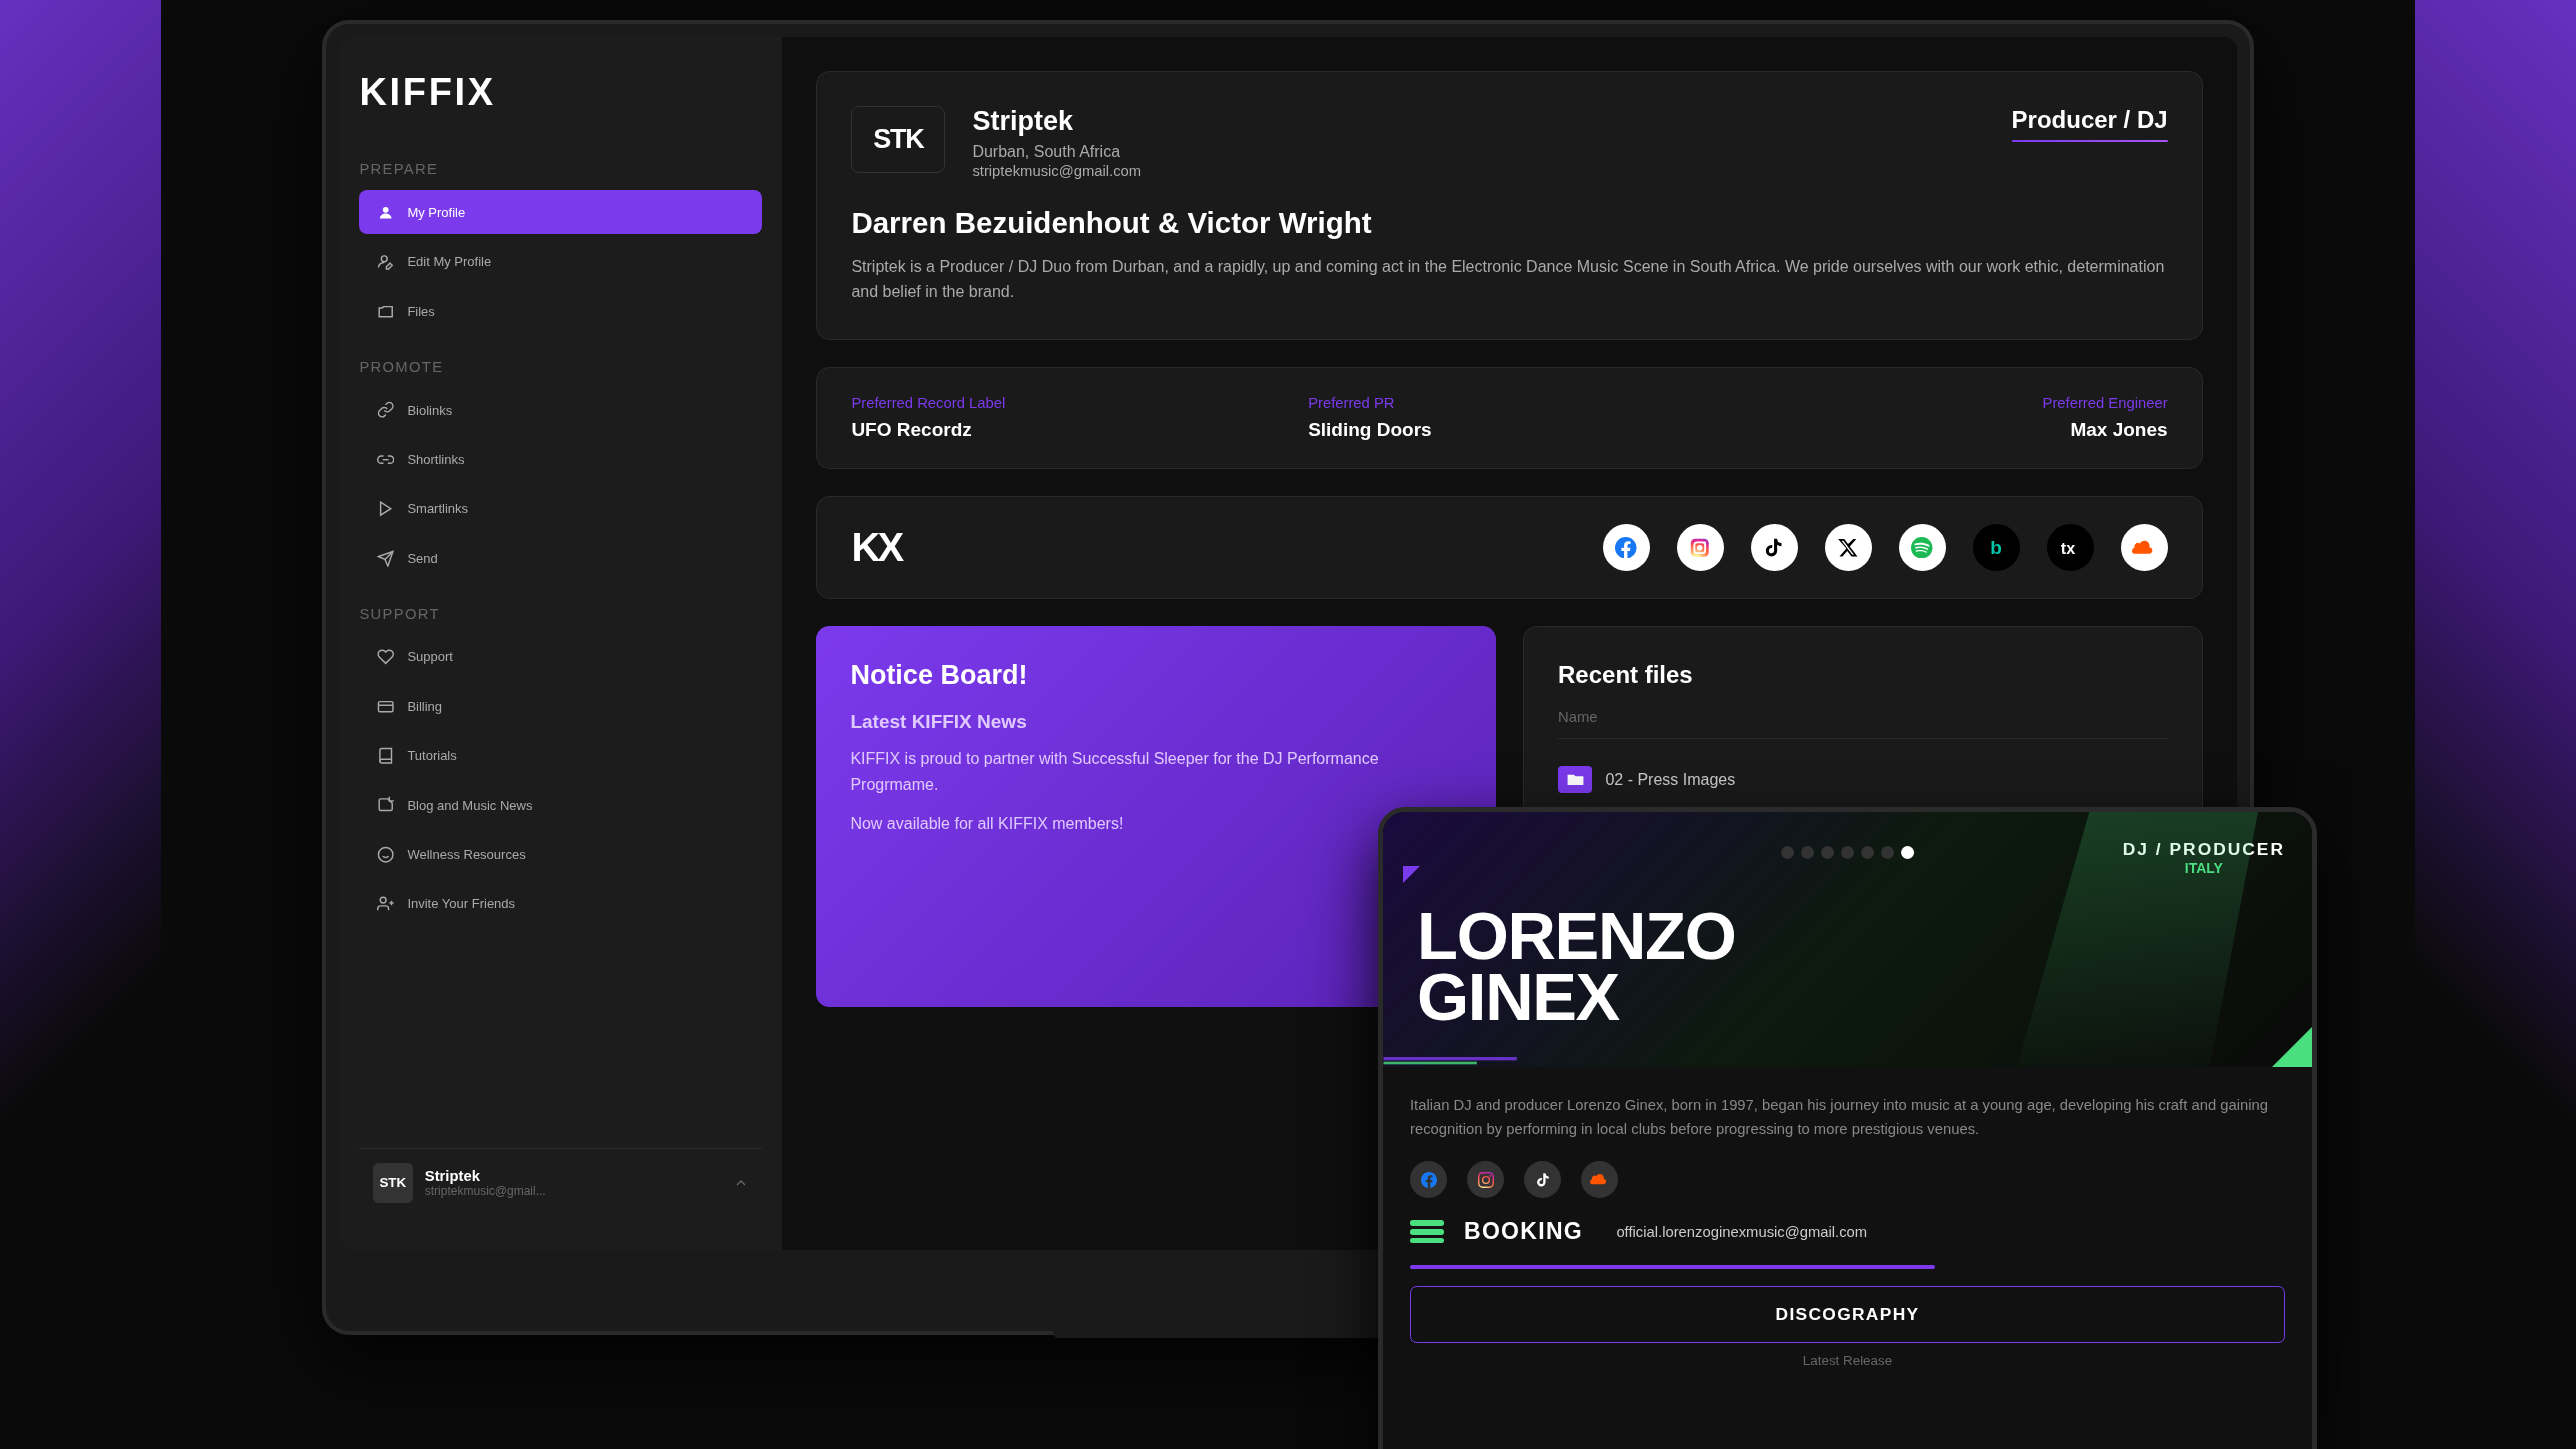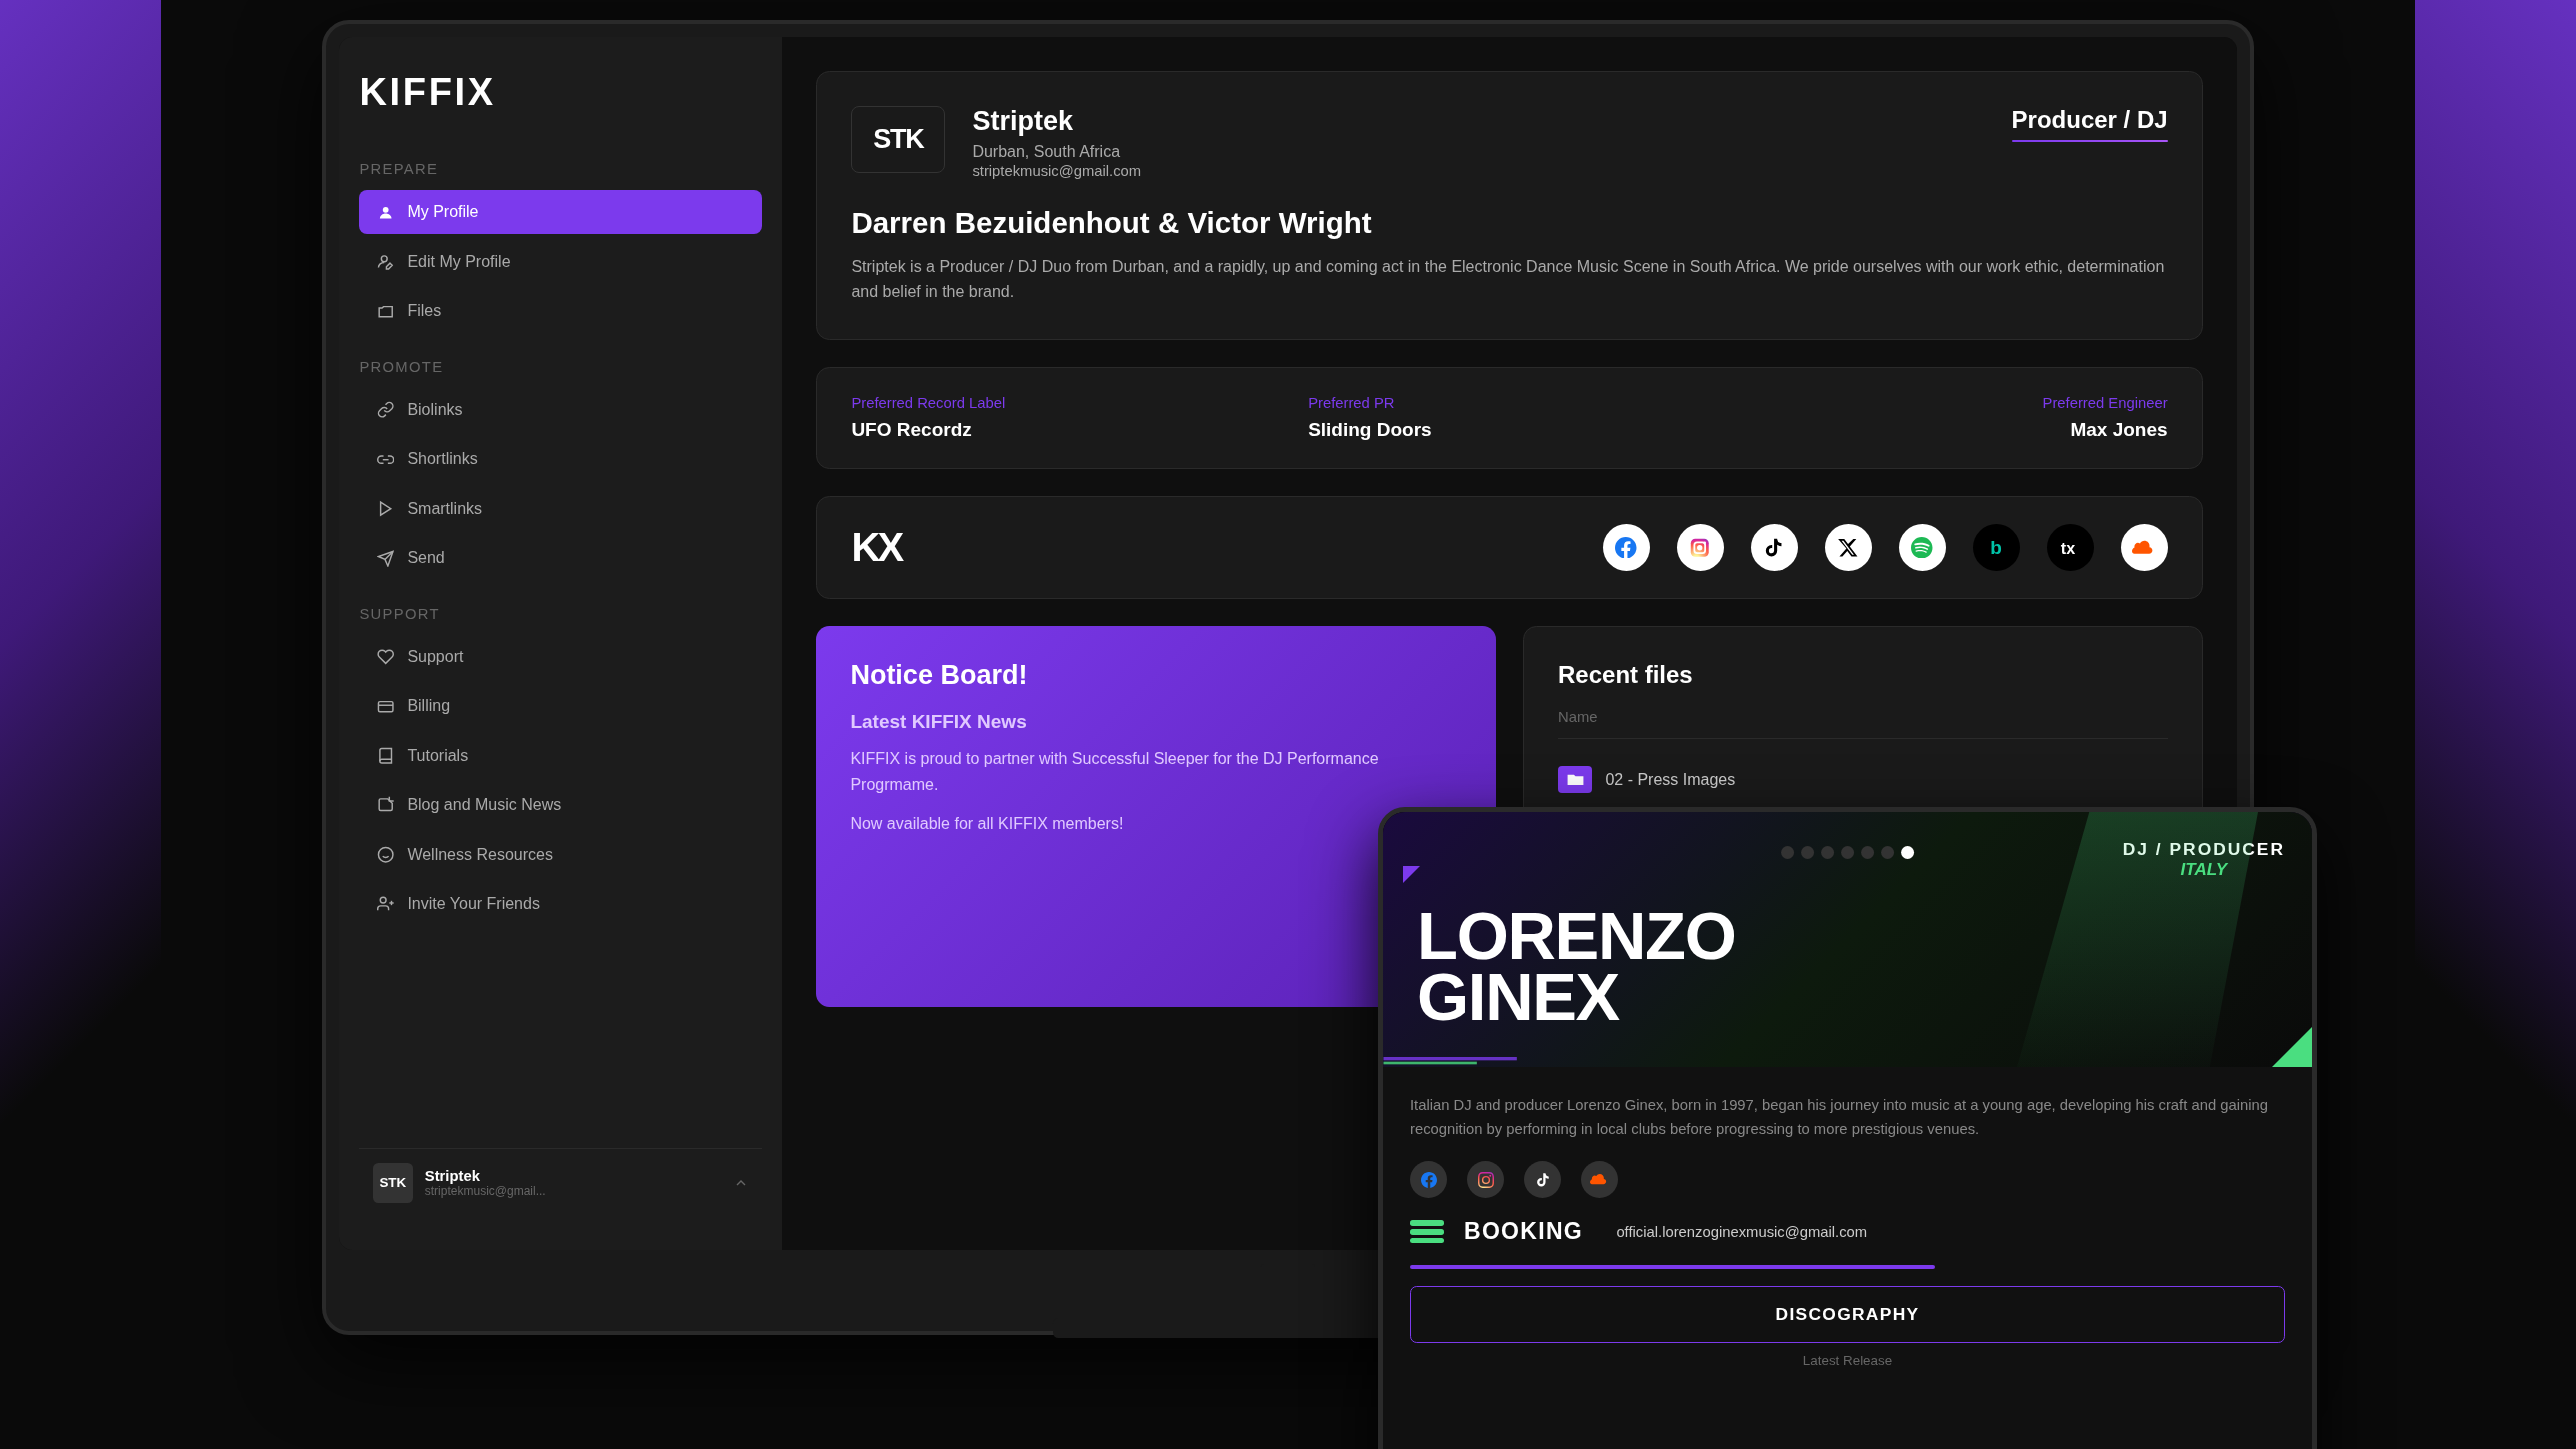--- a/index.html
+++ b/index.html
@@ -111,21 +111,21 @@
     }
 
     .sidebar-item {
       display: flex;
       align-items: center;
       gap: 12px;
       padding: 12px 16px;
       border-radius: 8px;
       cursor: pointer;
       color: #aaa;
-      font-size: 16px;
+      font-size: 13px;
       margin-bottom: 5.4px;
       transition: background 0.2s;
     }
 
     .sidebar-item.active {
       background: #7c3aed;
       color: #fff;
     }
 
     .sidebar-icon {
@@ -468,23 +468,22 @@
 
     .tablet-dj-type {
       color: #fff;
       font-size: 17.4px;
       font-weight: 700;
       letter-spacing: 2px;
     }
 
     .tablet-dj-country {
       color: #4ade80;
-      font-size: 17px;
+      font-size: 14px;
       font-weight: 600;
-      font-style: italic;
     }
 
     .tablet-progress-dots {
       position: absolute;
       top: 34px;
       left: 50%;
       transform: translateX(-50%);
       display: flex;
       gap: 6.7px;
     }

